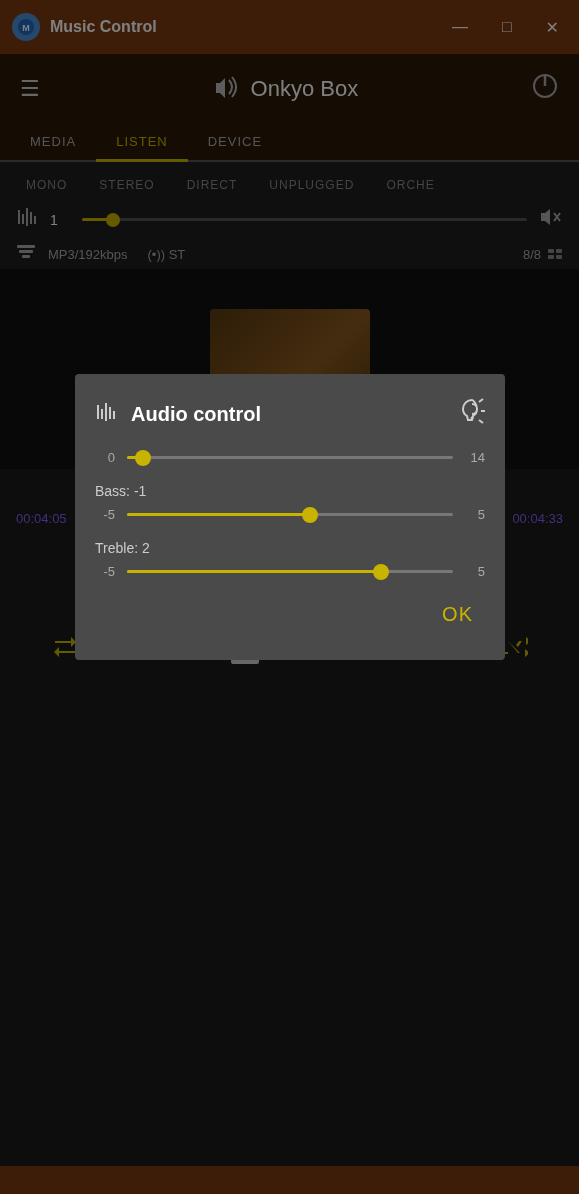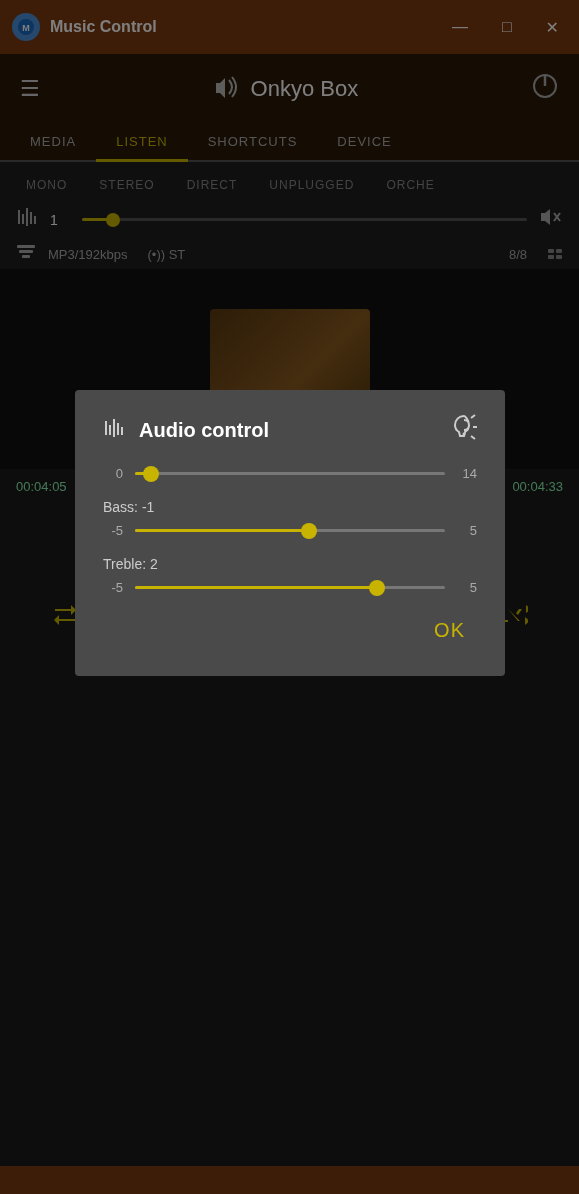--- a/index.html
+++ b/index.html
@@ -176,44 +176,44 @@
     .info-text {
       color: #aaa;
       font-size: 13px;
     }
     .info-right {
       margin-left: auto;
       color: #aaa;
       font-size: 13px;
       display: flex;
       align-items: center;
-      gap: 20px;
+      gap: 6px;
     }
 
     
     .backdrop {
       position: absolute;
       top: 0;
       left: 0;
       width: 579px;
       height: 1194px;
       background: rgba(0,0,0,0.5);
       z-index: 10;
     }
 
     
     .modal {
       position: absolute;
-      top: 390px;
+      top: 374px;
       left: 75px;
       width: 430px;
       background: #4a4a4a;
       border-radius: 4px;
       z-index: 20;
-      padding: 24px 28px 28px;
+      padding: 24px 20px 28px;
     }
     .modal-header {
       display: flex;
       align-items: center;
       gap: 14px;
       margin-bottom: 20px;
     }
     .modal-eq-icon {
       color: #ccc;
       font-size: 20px;
@@ -309,23 +309,24 @@
 
     
     .progress-row {
       background: #1a1a1a;
       display: flex;
       align-items: center;
       padding: 10px 16px;
       gap: 12px;
     }
     .time-text {
-      color: #86efac;
+      color: #8b5cf6;
       font-size: 13px;
       min-width: 48px;
+      margin-top: 32px;
     }
     .progress-track {
       flex: 1;
       height: 3px;
       background: #444;
       border-radius: 2px;
       position: relative;
     }
     .progress-fill {
       height: 3px;
@@ -444,21 +445,20 @@
     <svg width="28" height="28" viewBox="0 0 28 28">
       <circle cx="14" cy="14" r="11" stroke="#aaa" stroke-width="2" fill="none"></circle>
       <line x1="14" y1="4" x2="14" y2="14" stroke="#aaa" stroke-width="2.5"></line>
     </svg>
   </span>
 </div>
 
 <div class="nav-tabs">
   <div class="nav-tab">MEDIA</div>
   <div class="nav-tab active">LISTEN</div>
-  <div class="nav-tab">SHORTCUTS</div>
   <div class="nav-tab">DEVICE</div>
 </div>
 
 <div class="mode-tabs">
   <div class="mode-tab">MONO</div>
   <div class="mode-tab">STEREO</div>
   <div class="mode-tab">DIRECT</div>
   <div class="mode-tab">UNPLUGGED</div>
   <div class="mode-tab">ORCHE</div>
 </div>

